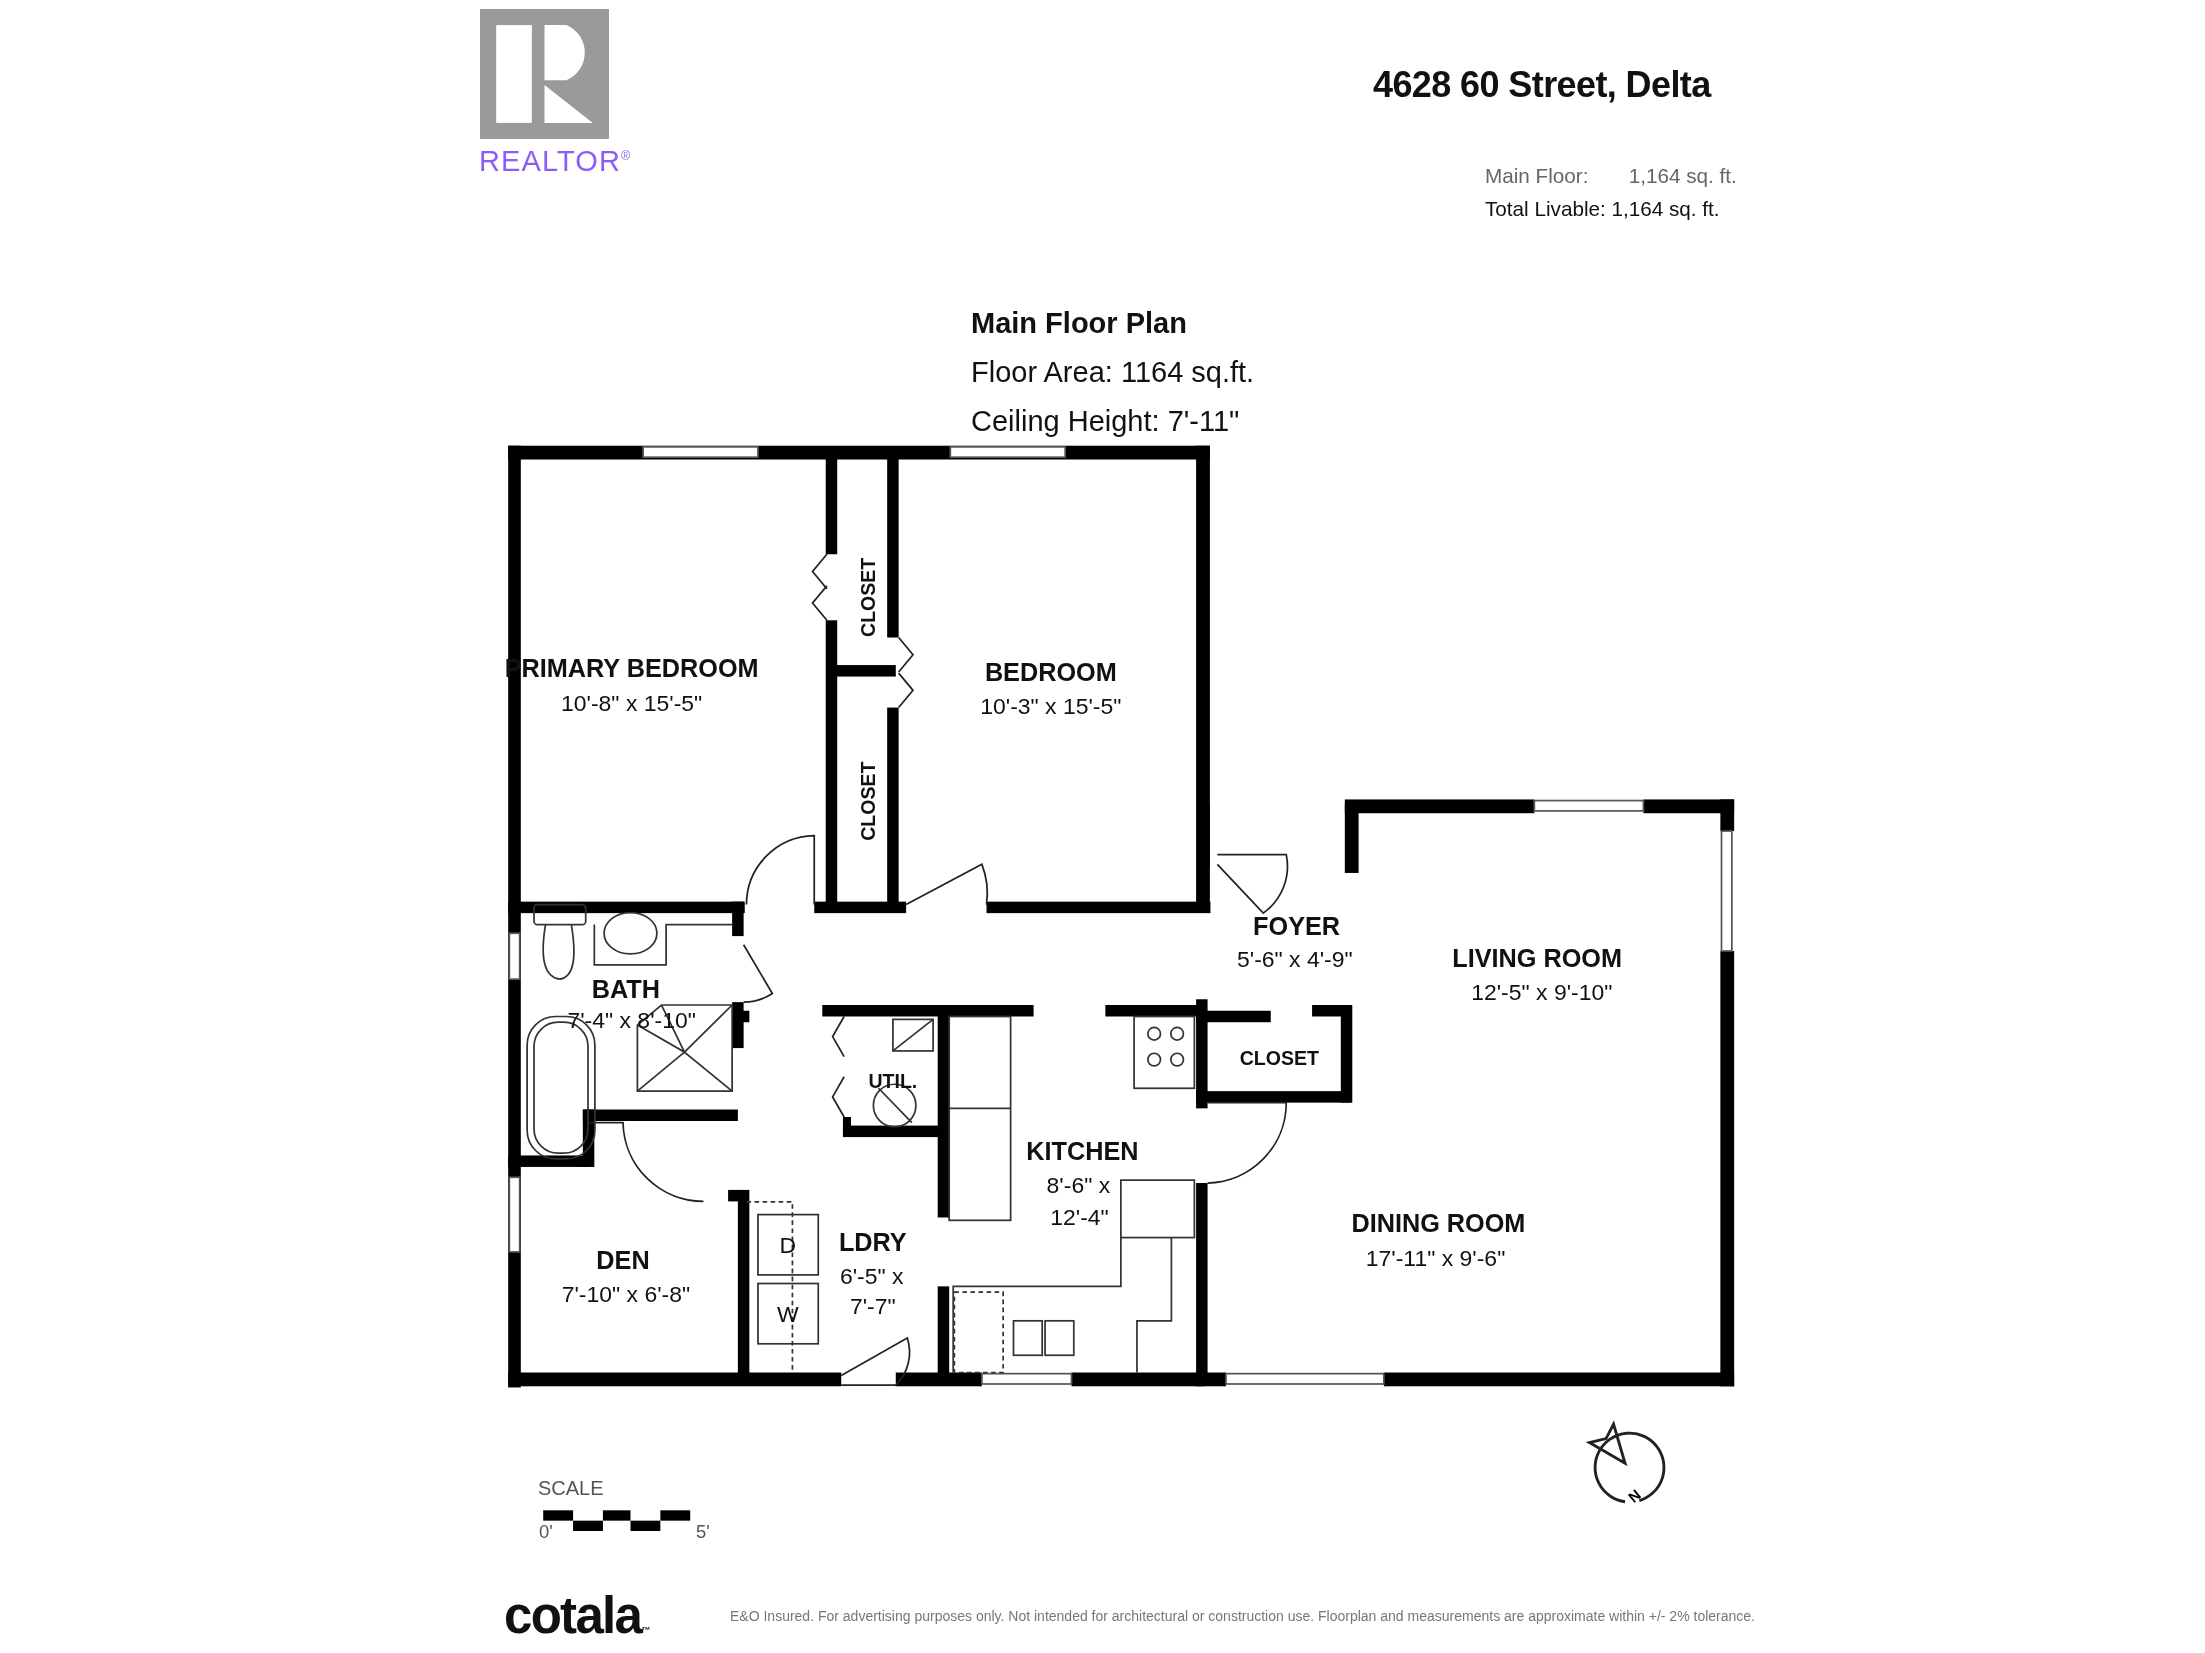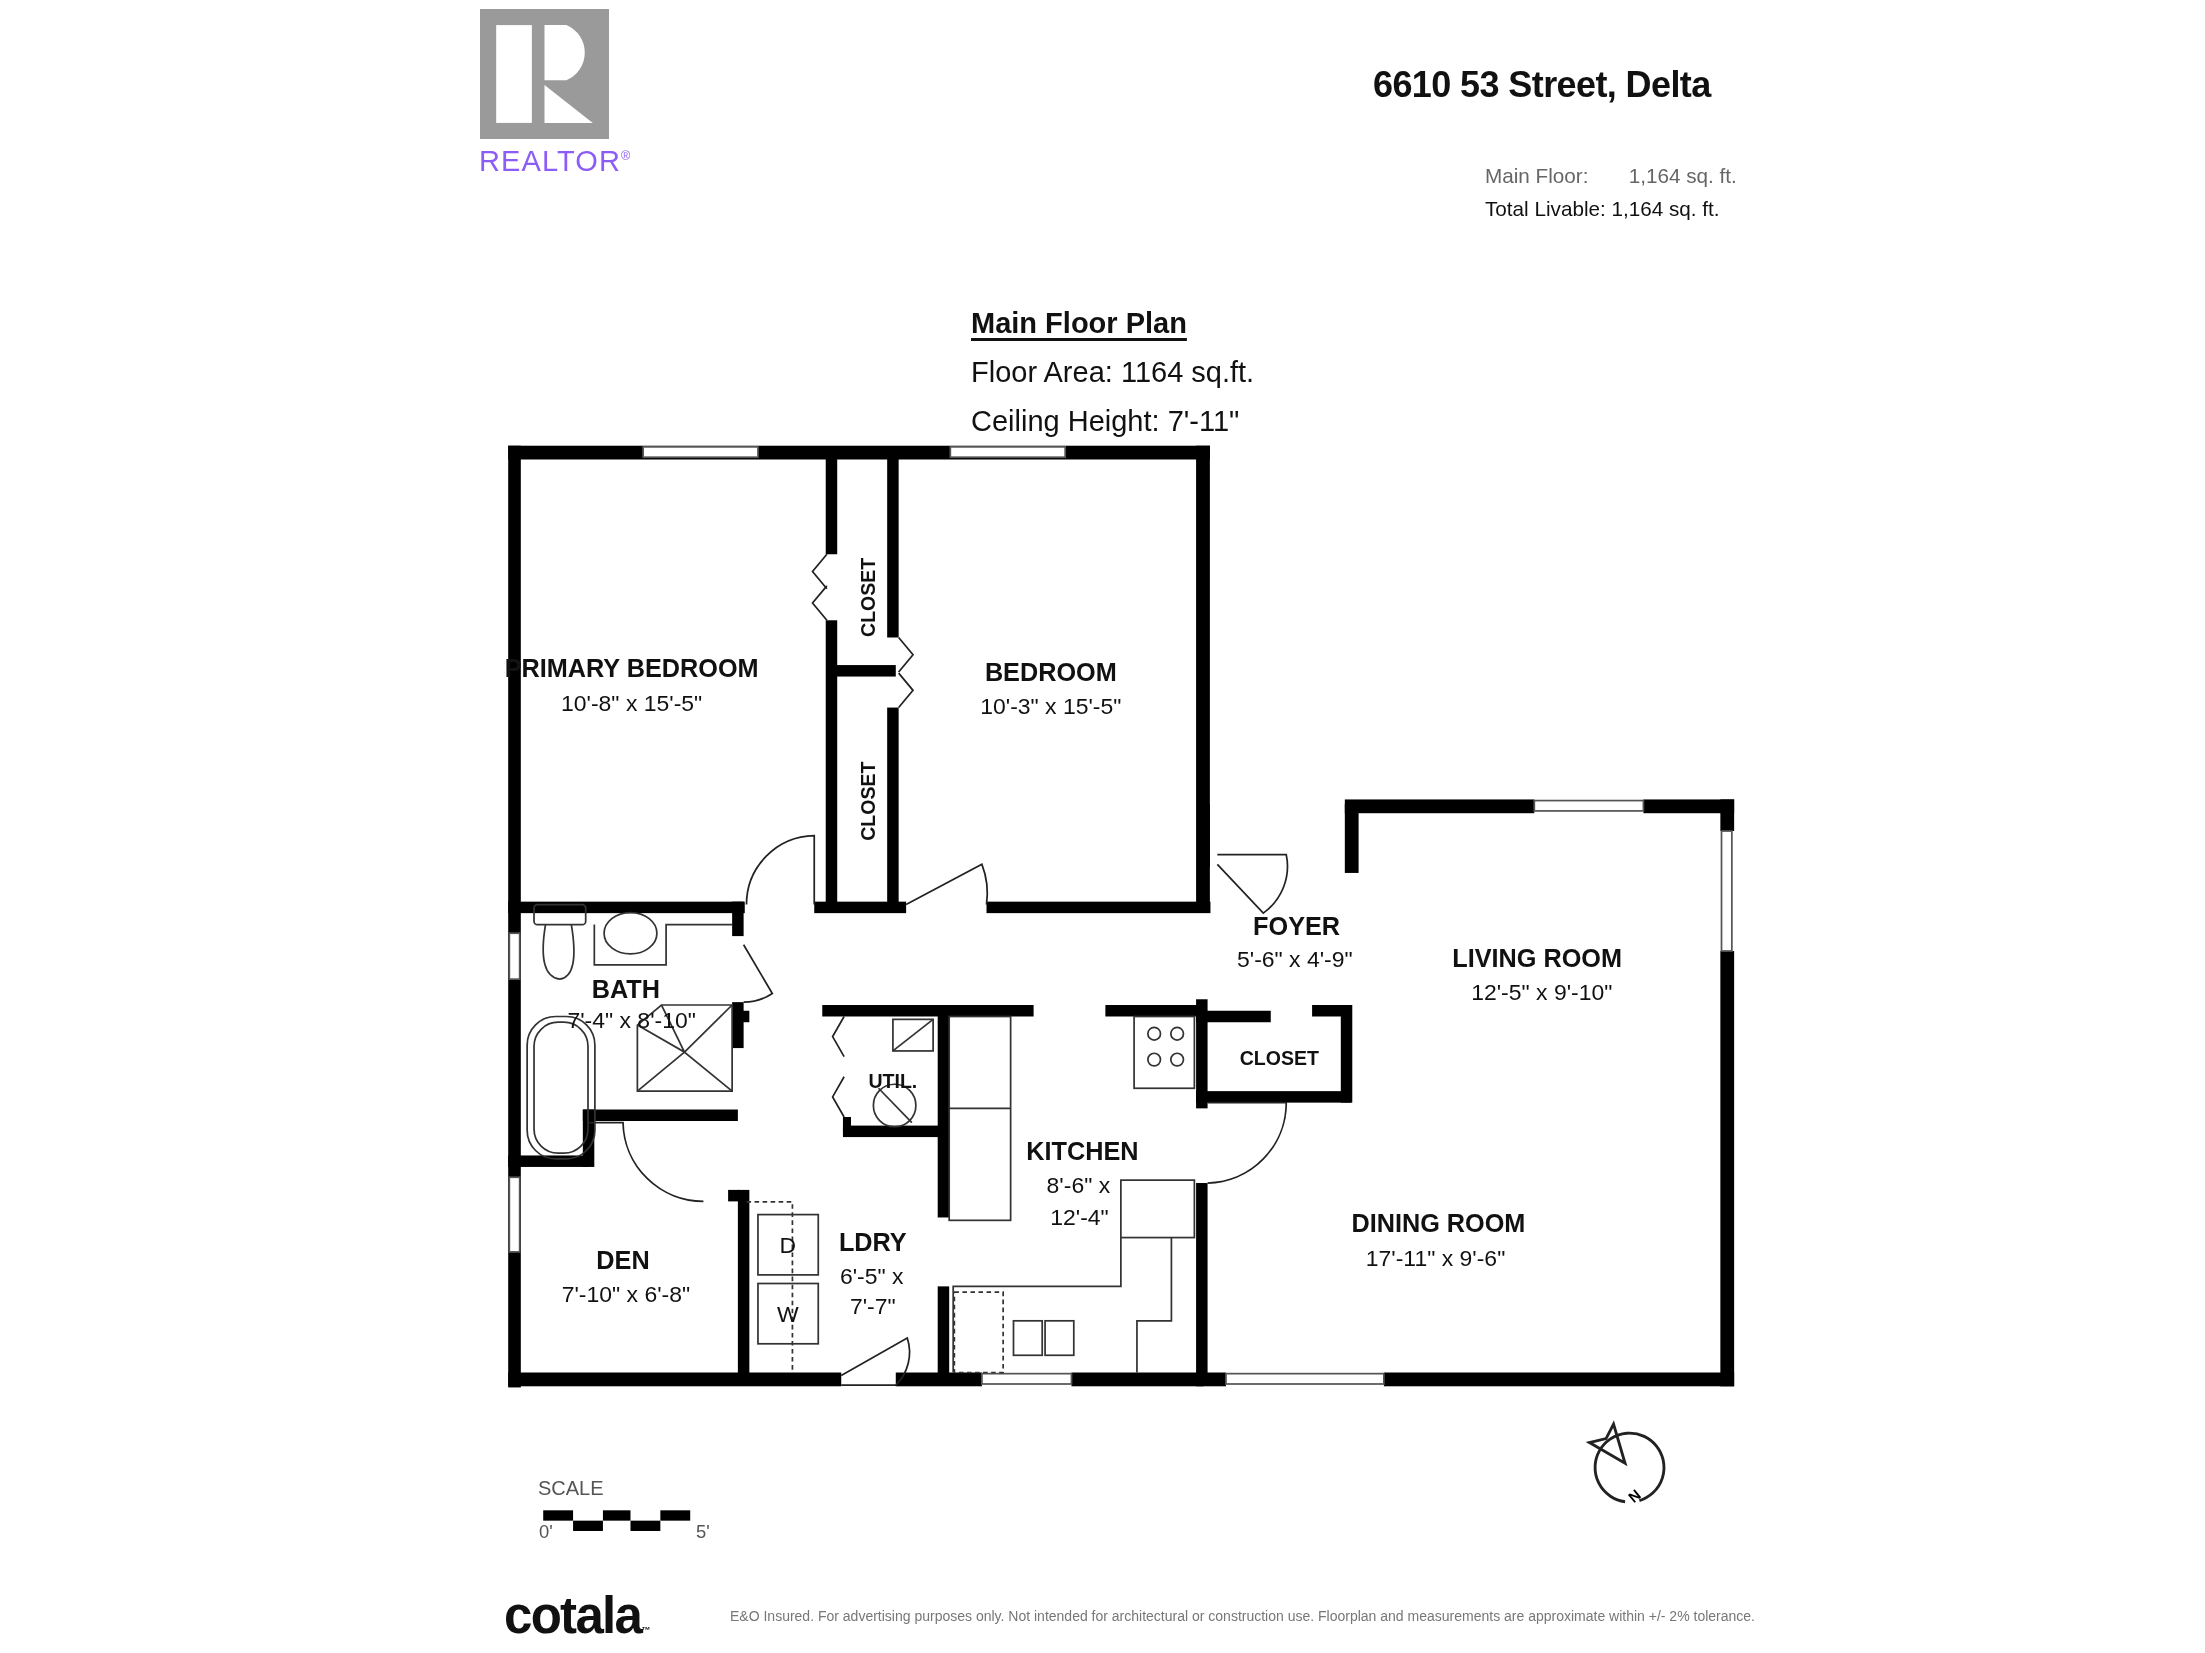--- a/index.html
+++ b/index.html
@@ -9,21 +9,21 @@
   .logo-box { left: 480px; top: 9.2px; width: 129px; height: 130px; background: #9a9a9a; }
   .logo-text { left: 479px; top: 145px; font-size: 29px; color: #8b5cf6; letter-spacing: 1.1px; font-family: "Liberation Sans", sans-serif; text-align: center; }
   .logo-text sup { font-size: 12.6px; }
   .address { left: 1373px; top: 64px; font-size: 36px; font-weight: bold; font-family: "Liberation Sans", sans-serif; letter-spacing: -0.6px; }
   .area-line { font-size: 20.7px; font-family: "Liberation Sans", sans-serif; color: #666; }
   .area-main { left: 1485px; top: 148px; }
   .area-total { left: 1485px; top: 181px; font-weight: normal; color: #111; }
   .area-line .lbl { display: inline-block; width: 138px; margin-top: 16px; }
   .area-total .lbl { width: auto; }
   .plan-head { left: 971px; top: 307px; font-family: "Liberation Sans", sans-serif; }
-  .plan-title { font-size: 29px; font-weight: bold; text-decoration: underline; text-underline-offset: 4.6px; text-decoration-thickness: 2.9px; }
+  .plan-title { font-size: 29px; font-weight: bold; text-underline-offset: 4.6px; text-decoration-thickness: 2.9px; }
   .plan-sub { font-size: 29px; line-height: 34px; margin-top: 15px; }
   svg.plan { position: absolute; left: 0; top: 0; }
   .room-name { font-family: "Liberation Sans", sans-serif; font-weight: bold; font-size: 44px; fill: #111; }
   .room-dim { font-family: "Liberation Sans", sans-serif; font-size: 40px; fill: #111; }
   .small-lbl { font-family: "Liberation Sans", sans-serif; font-weight: bold; font-size: 34px; fill: #111; }
   .scale-lbl { left: 538px; top: 1477px; font-size: 20px; color: #555; font-family: "Liberation Sans", sans-serif; }
   .scale-0 { left: 539px; top: 1521px; font-size: 18.4px; color: #555; font-family: "Liberation Sans", sans-serif; }
   .scale-5 { left: 696px; top: 1521px; font-size: 18.4px; color: #555; font-family: "Liberation Sans", sans-serif; }
   .brand { left: 504px; top: 1590px; font-size: 51px; font-weight: bold; letter-spacing: -1.7px; font-family: "Liberation Sans", sans-serif; line-height: 1; }
   .disclaimer { left: 730px; top: 1608px; font-size: 14px; color: #777; font-family: "Liberation Sans", sans-serif; white-space: nowrap; }
@@ -33,21 +33,21 @@
 
 <div class="abs logo-box">
   <svg width="129" height="130" viewBox="0 0 224 226">
     <rect x="28" y="28" width="62" height="170" fill="#fff"></rect>
     <path d="M112 28 H150 A52 52 0 0 1 150 124 H112 Z" fill="#fff"></path>
     <path d="M112 132 L196 198 H112 Z" fill="#fff"></path>
   </svg>
 </div>
 <div class="abs logo-text"><span>REALTOR</span><sup>®</sup></div>
 
-<div class="abs address">6610 53 Street, Delta</div>
+<div class="abs address">4628 60 Street, Delta</div>
 <div class="abs area-line area-main">
   <span class="lbl">Main Floor:</span>
   <span>1,164 sq. ft.</span>
 </div>
 <div class="abs area-line area-total">
   <span class="lbl">Total Livable:</span>
   <span>1,164 sq. ft.</span>
 </div>
 
 <div class="abs plan-head">

